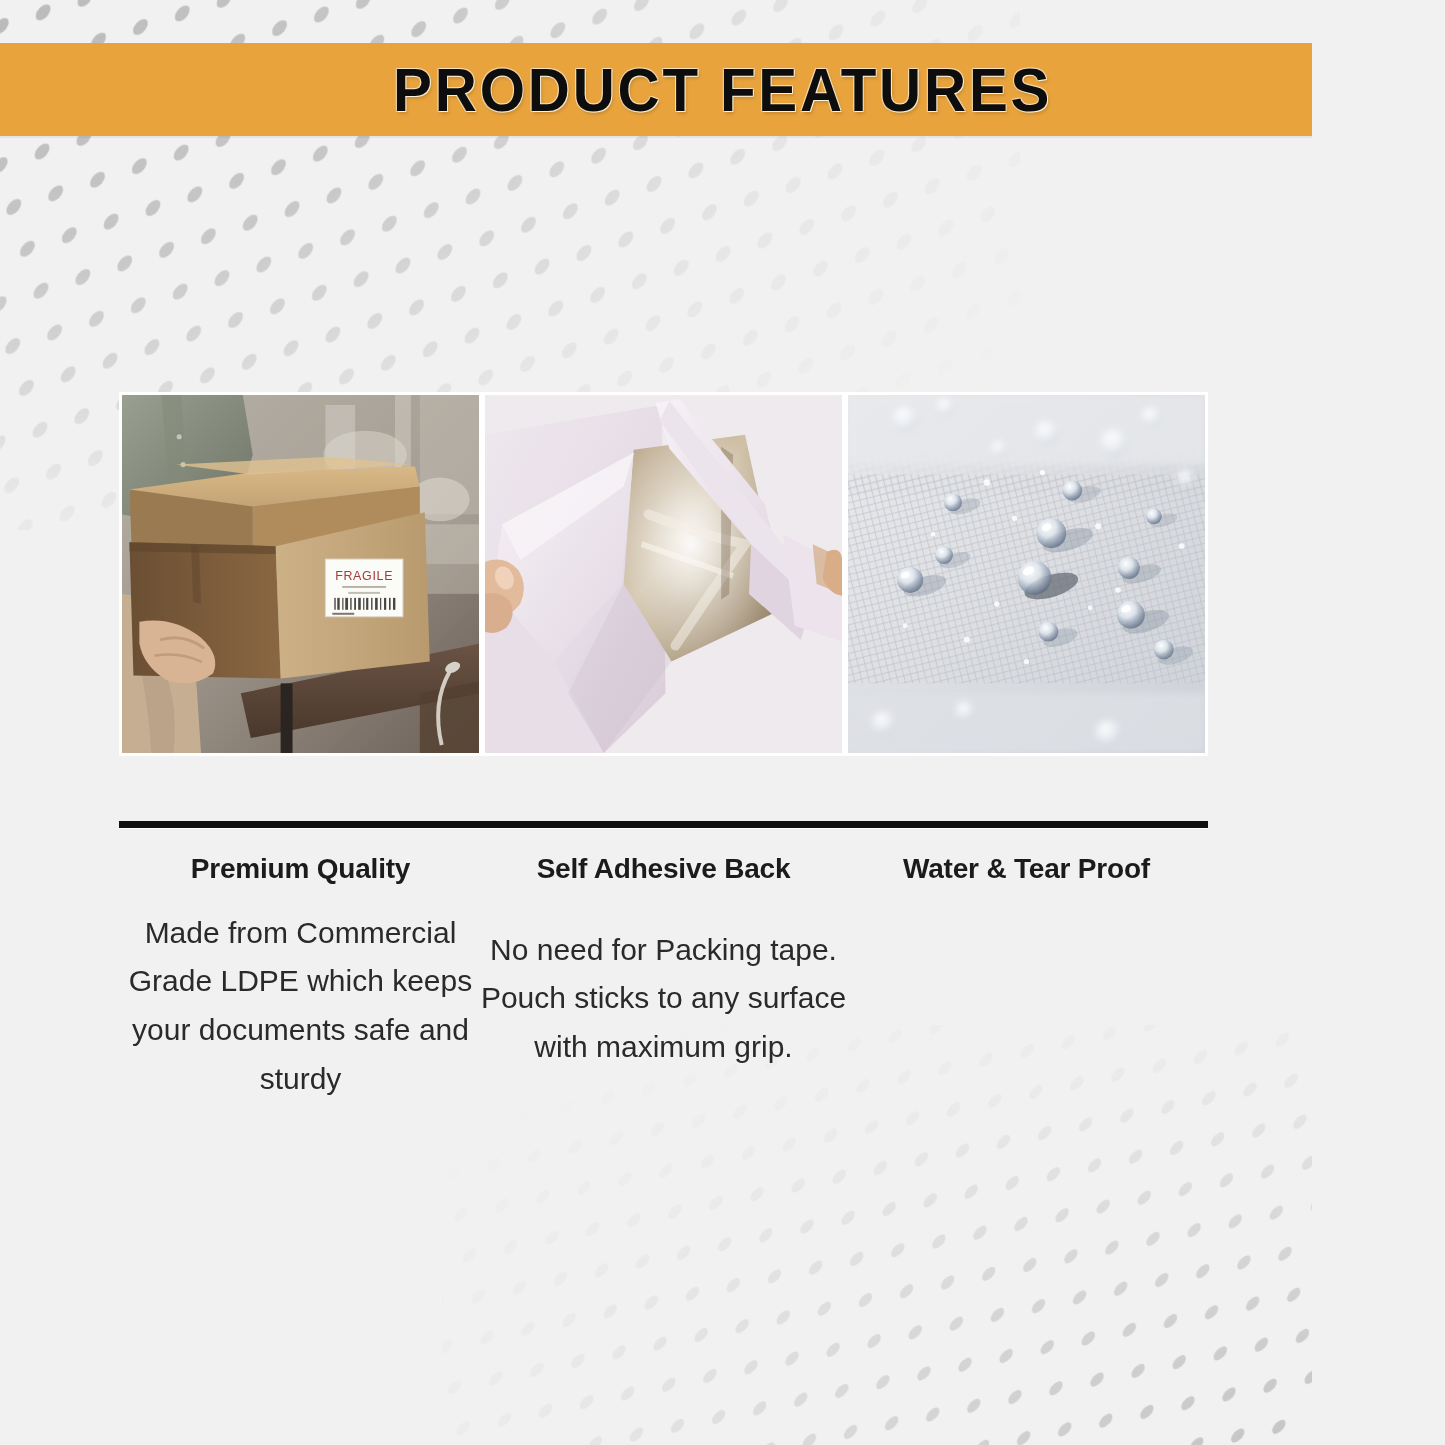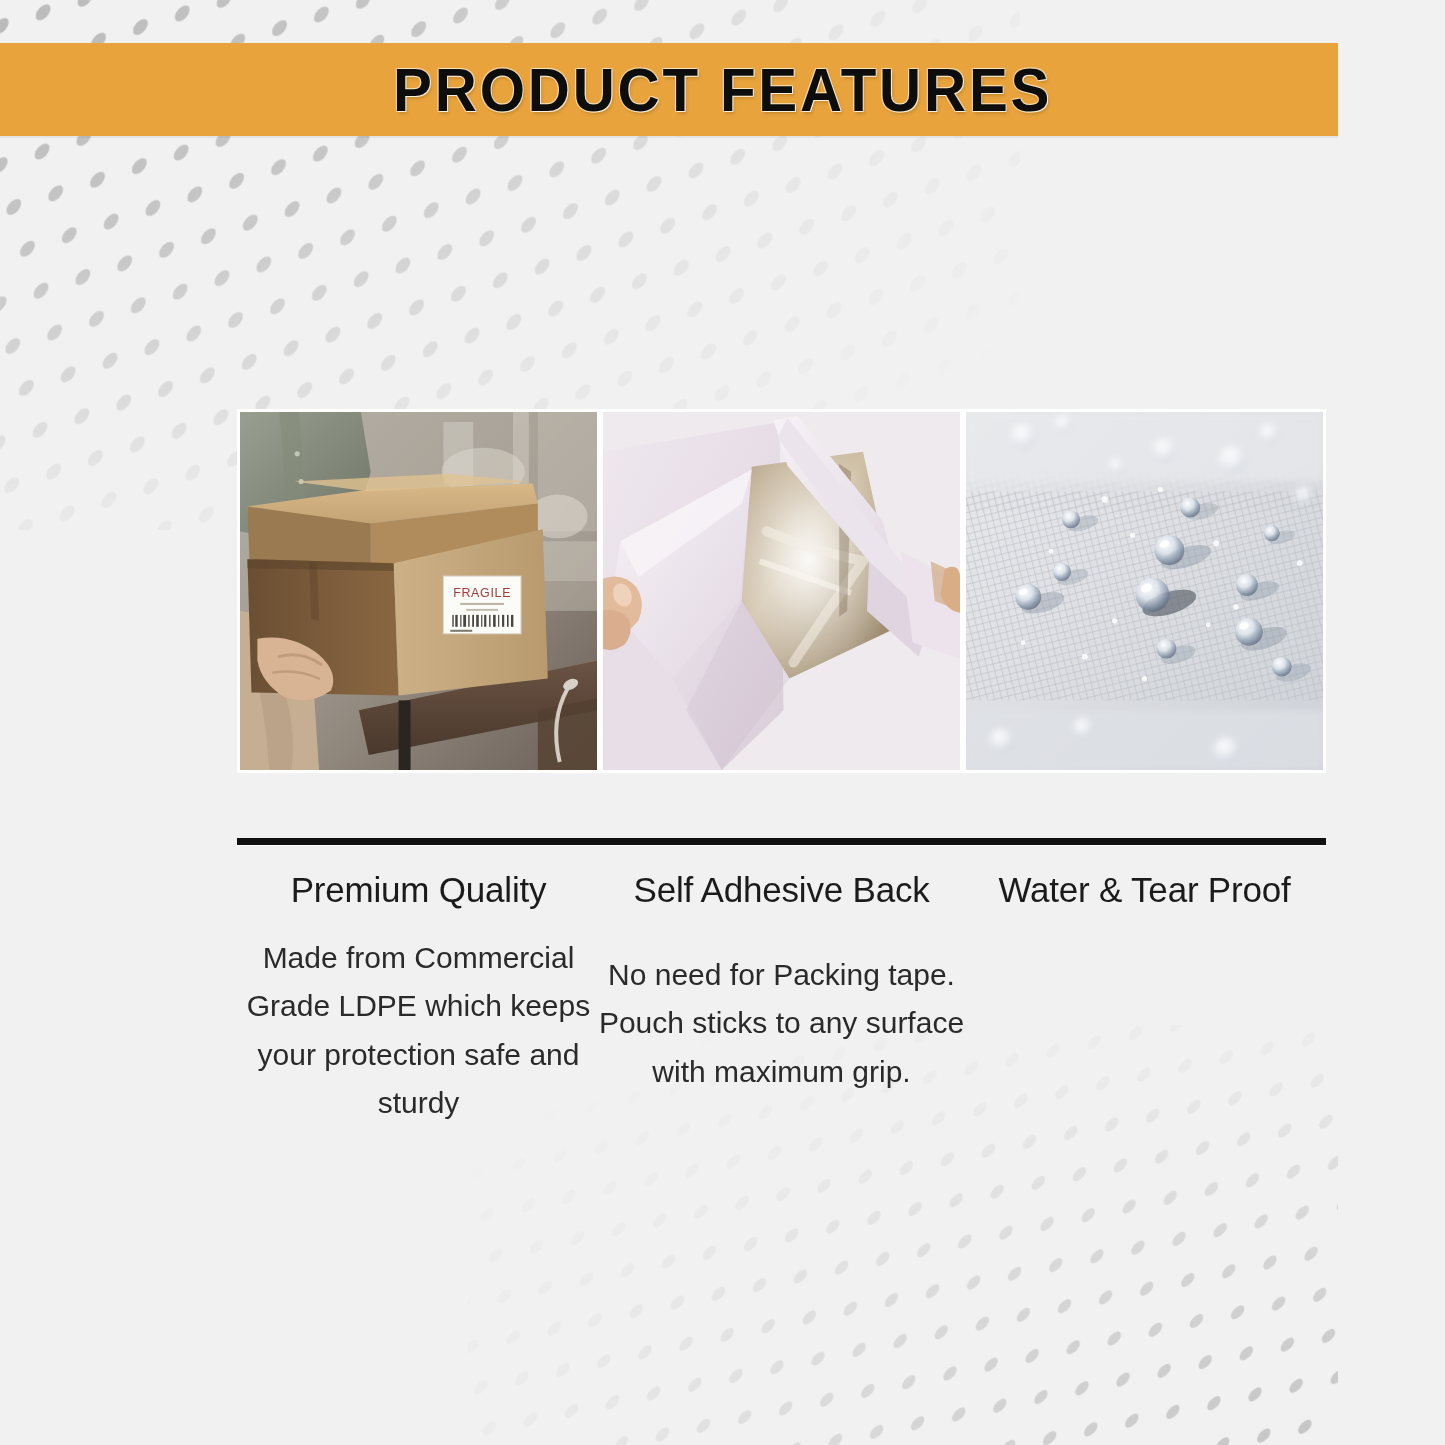--- a/index.html
+++ b/index.html
@@ -14,21 +14,20 @@
     overflow: hidden;
     position: relative;
   }
 
   #page {
     position: relative;
     width: 1312px;
     height: 1445px;
     background: #f1f1f1;
     overflow: hidden;
-    padding-left: 26px;
   }
 
   
   .dotfield {
     position: absolute;
     pointer-events: none;
   }
   .dotfield svg { display: block; }
 
   #dots-top-left {
@@ -72,24 +71,24 @@
        1px -1px 0 rgba(255,248,230,0.5),
       -1px -1px 0 rgba(255,248,230,0.5),
        2px  3px 3px rgba(120,80,10,0.25);
     white-space: nowrap;
   }
 
   
   #features {
     position: absolute;
     left: 119px;
-    top: 409px;
+    top: 392px;
     width: 1207px;
     display: flex;
-    justify-content: flex-end;
+    justify-content: flex-start;
     z-index: 3;
   }
   .feature-col {
     width: 363px;
     display: flex;
     flex-direction: column;
     align-items: center;
   }
 
   .feature-image {
@@ -111,22 +110,22 @@
 
   .feature-rule {
     width: 100%;
     height: 7px;
     background: #111111;
     margin-top: 65px;
     box-shadow: 0 1px 0 rgba(255,255,255,0.9);
   }
 
   .feature-heading {
-    font-size: 35px;
-    font-weight: normal;
+    font-size: 28px;
+    font-weight: bold;
     color: #1b1b1b;
     letter-spacing: -0.2px;
     margin-top: 26px;
     text-align: center;
     line-height: 1.1;
     white-space: nowrap;
   }
 
   .feature-body {
     font-size: 30px;
@@ -284,21 +283,21 @@
             <path d="M40 246 Q62 240 82 254" stroke="#c29b7c" stroke-width="3" fill="none" stroke-linecap="round"></path>
             <path d="M34 262 Q58 258 80 268" stroke="#c29b7c" stroke-width="2.5" fill="none" stroke-linecap="round"></path>
 
             <path d="M330 278 Q312 310 322 352" stroke="#e8e4dd" stroke-width="4" fill="none" opacity="0.85"></path>
             <ellipse cx="333" cy="274" rx="8" ry="5" fill="#d7d2c9" transform="rotate(-25 333 274)"></ellipse>
           </svg>
         </div>
       </div>
       <div class="feature-rule"></div>
       <div class="feature-heading">Premium Quality</div>
-      <div class="feature-body">Made from Commercial Grade LDPE which keeps your protection safe and sturdy</div>
+      <div class="feature-body">Made from Commercial Grade LDPE which keeps your documents safe and sturdy</div>
     </div>
 
     <div class="feature-col">
       <div class="feature-image">
         <div class="art">
           <svg viewBox="0 0 360 360" preserveAspectRatio="xMidYMid slice" aria-hidden="true">
             <defs>
               <linearGradient id="linerA" x1="0" y1="0" x2="1" y2="1">
                 <stop offset="0%" stop-color="#efe8ee"></stop>
                 <stop offset="55%" stop-color="#e6dce6"></stop>

